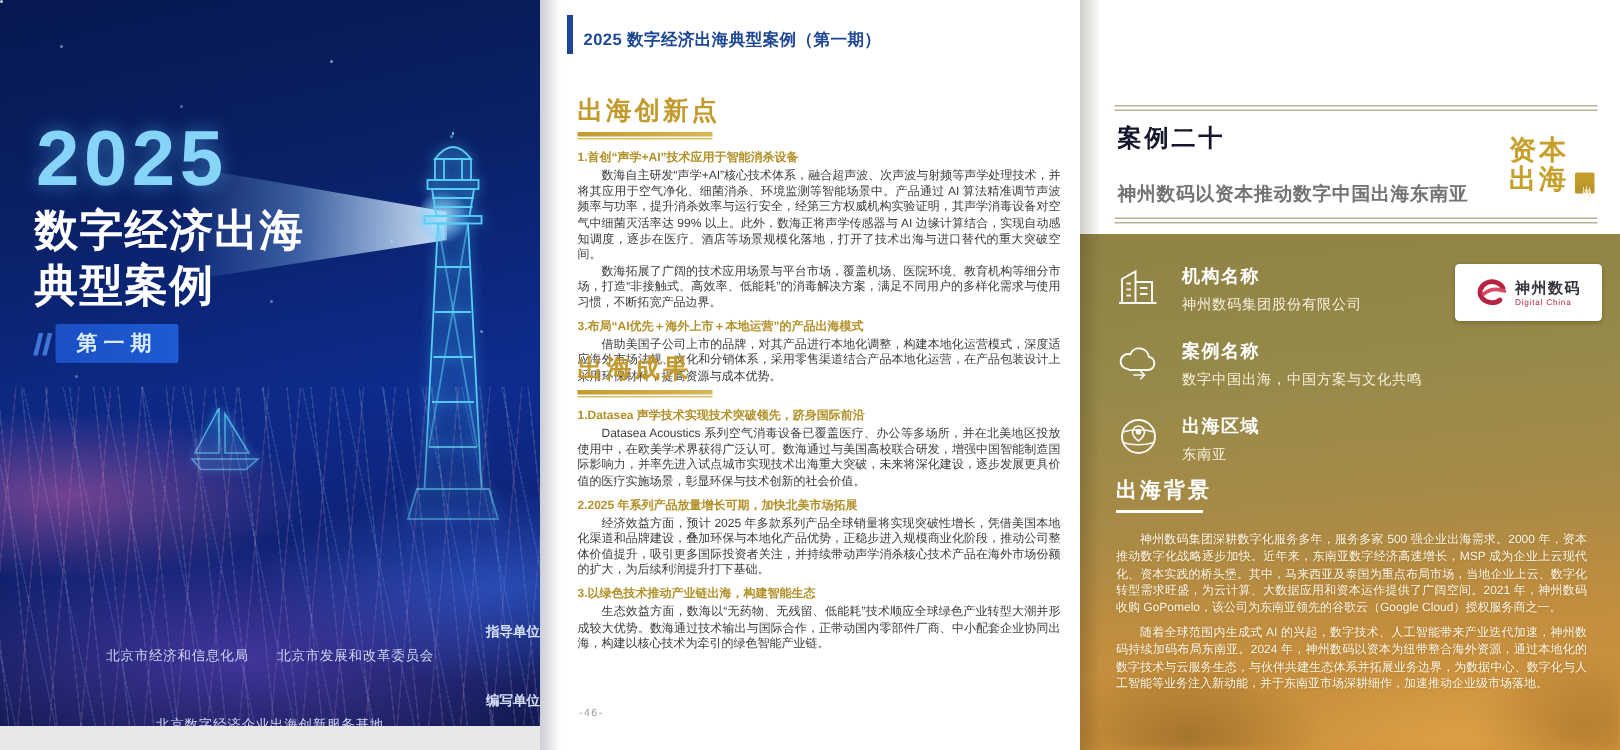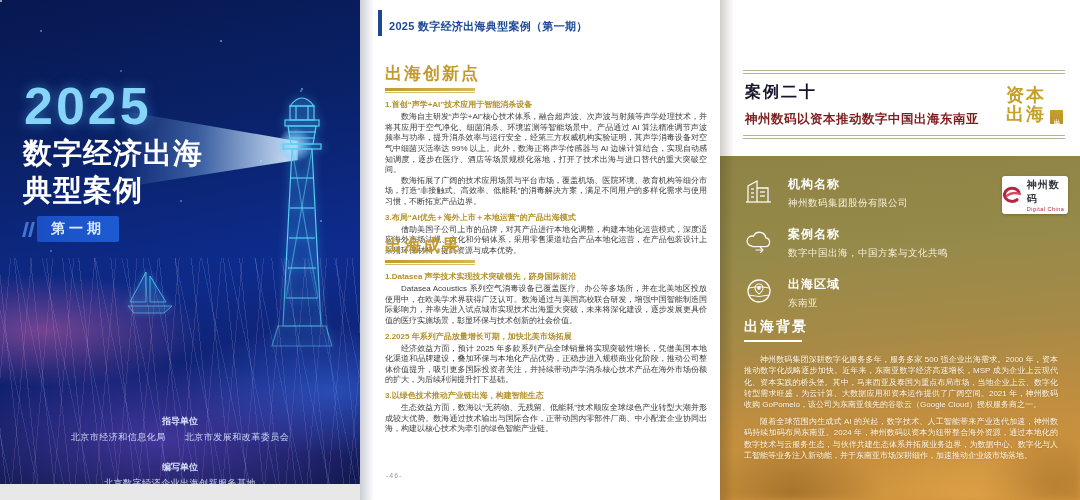--- a/index.html
+++ b/index.html
@@ -33,21 +33,21 @@
   .cover-year { position:absolute; left:24px; top:76px; font-size:52px; font-weight:800; letter-spacing:3px; color:#86d4f8;
     text-shadow:0 0 12px rgba(90,190,250,.5); }
   .cover-t1 { position:absolute; left:23px; top:134px; font-size:29px; font-weight:800; color:#ffffff; letter-spacing:1px; }
   .cover-t2 { position:absolute; left:23px; top:171px; font-size:29px; font-weight:800; color:#ffffff; letter-spacing:1px; }
   .issue-wrap { position:absolute; left:24px; top:216px; display:flex; align-items:center; }
   .issue-ticks { display:flex; gap:3px; margin-right:4px; }
   .issue-ticks i { display:block; width:3px; height:15px; background:#3f74d8; transform:skewX(-14deg); }
   .issue-badge { background:linear-gradient(90deg,#1b4fc4,#1d5bd2); color:#d9ecff; font-size:14px; font-weight:700;
     padding:4px 14px; letter-spacing:4px; border-radius:2px; }
   .cover-footer { position:absolute; left:0; right:0; top:412px; text-align:center; color:#dfe9ff; }
-  .cover-footer .lab { font-size:9px; font-weight:700; opacity:.95; margin-top:3px; }
+  .cover-footer .lab { font-size:9px; font-weight:700; opacity:.95; margin-top:3px;text-align:right; }
   .cover-footer .val { font-size:9px; opacity:.88; margin-top:3px; letter-spacing:.5px; }
   .cover-footer .date { font-size:10px; font-weight:700; margin-top:14px; letter-spacing:1px; }
 
   
   .mid { position:absolute; left:360px; top:0; width:360px; height:500px; background:#ffffff; }
   .mid .gutter { position:absolute; left:0; top:0; width:14px; height:100%;
     background:linear-gradient(to right, rgba(20,30,60,.22), rgba(20,30,60,0)); }
   .mid-header { position:absolute; left:18px; top:10px; display:flex; align-items:flex-end; }
   .mid-header .bar { width:4px; height:26px; background:#1d4796; margin-right:7px; }
   .mid-header .txt { font-size:11px; font-weight:700; color:#1d4796; padding-bottom:2px; letter-spacing:.3px; }
@@ -60,39 +60,39 @@
   .pagenum { position:absolute; left:26px; top:472px; font-size:7px; color:#9a9a9a; letter-spacing:1px; }
 
   
   .right { position:absolute; left:720px; top:0; width:360px; height:500px; background:#ffffff; overflow:hidden; }
   .right .gutter { position:absolute; left:0; top:0; width:14px; height:100%; z-index:5;
     background:linear-gradient(to right, rgba(40,35,10,.22), rgba(40,35,10,0)); }
   .case-head { position:absolute; left:23px; top:70px; width:322px; }
   .rule { height:4px; border-top:1px solid #b9b194; border-bottom:1px solid #b9b194; }
   .case-row { display:flex; justify-content:space-between; align-items:center; padding:8px 2px 7px; }
   .case-label { font-size:16px; font-weight:800; color:#15152b; letter-spacing:2px; }
-  .case-title { font-size:12.5px; font-weight:700; color:#7f1d1d; margin-top:8px; letter-spacing:.5px; }
+  .case-title { font-size:12.5px; font-weight:700; color:#737373; margin-top:18px; letter-spacing:.5px; }
   .mode-wrap { display:flex; align-items:flex-end; gap:4px; }
   .mode-words { font-size:18px; font-weight:800; color:#c7a02a; line-height:1.08; letter-spacing:2px; text-align:right; }
   .mode-tag { writing-mode:vertical-rl; background:linear-gradient(#c7a02a,#b8922a); color:#fdf8e8; font-size:6.5px;
     padding:3px 2px; letter-spacing:2px; border-radius:1px; display:flex; align-items:center; }
   .gold { position:absolute; left:0; top:156px; width:360px; height:344px;
     background:linear-gradient(175deg,#8e8245 0%,#968a4a 28%,#a78a46 52%,#c28e3f 74%,#d3953d 100%); }
   .gold .cityglow { position:absolute; left:0; bottom:0; width:100%; height:150px;
     background:
       radial-gradient(ellipse 120px 70px at 20% 95%, rgba(90,60,15,.35), transparent 75%),
       radial-gradient(ellipse 150px 90px at 70% 100%, rgba(255,190,90,.30), transparent 75%),
       radial-gradient(ellipse 90px 60px at 92% 90%, rgba(120,75,20,.35), transparent 78%);
     filter:blur(3px); }
   .info { position:absolute; left:24px; top:20px; width:312px; }
   .info-row { display:flex; align-items:flex-start; margin-bottom:16px; }
   .info-icon { width:30px; height:30px; margin-right:14px; flex:none; opacity:.95; }
   .info-label { font-size:12px; font-weight:800; color:#ffffff; letter-spacing:1px; }
   .info-value { font-size:9.5px; color:#f7f0dc; margin-top:4px; letter-spacing:.5px; }
-  .logo-card { position:absolute; right:12px; top:20px; width:66px; height:38px; background:#ffffff; border-radius:3px;
+  .logo-card { position:absolute; right:12px; top:20px; width:98px; height:38px; background:#ffffff; border-radius:3px;
     display:flex; align-items:center; justify-content:center; gap:4px; box-shadow:0 1px 3px rgba(60,40,0,.3); }
   .logo-texts .nm { font-size:10px; font-weight:800; color:#33343f; letter-spacing:1px; }
   .logo-texts .en { font-size:5.5px; color:#b72441; letter-spacing:.5px; }
   .bg-sec { position:absolute; left:24px; top:162px; width:314px; }
   .bg-title { font-size:14px; font-weight:800; color:#ffffff; letter-spacing:2px; }
   .bg-rule { width:58px; height:2px; background:#ffffff; margin:4px 0 12px; }
   .bg-sec p { font-size:8px; line-height:1.42; color:#fdf6e6; text-align:justify; text-indent:2em; margin-bottom:5px;
     text-shadow:0 0 2px rgba(120,80,20,.4); }
 </style>
 </head>

